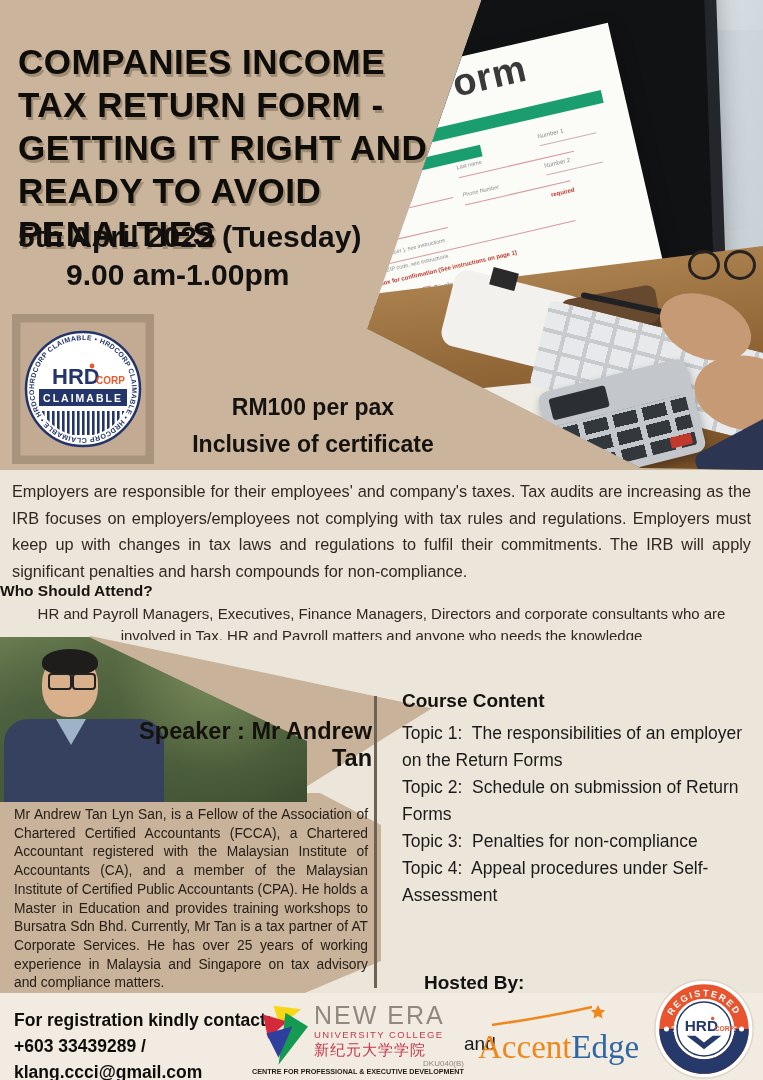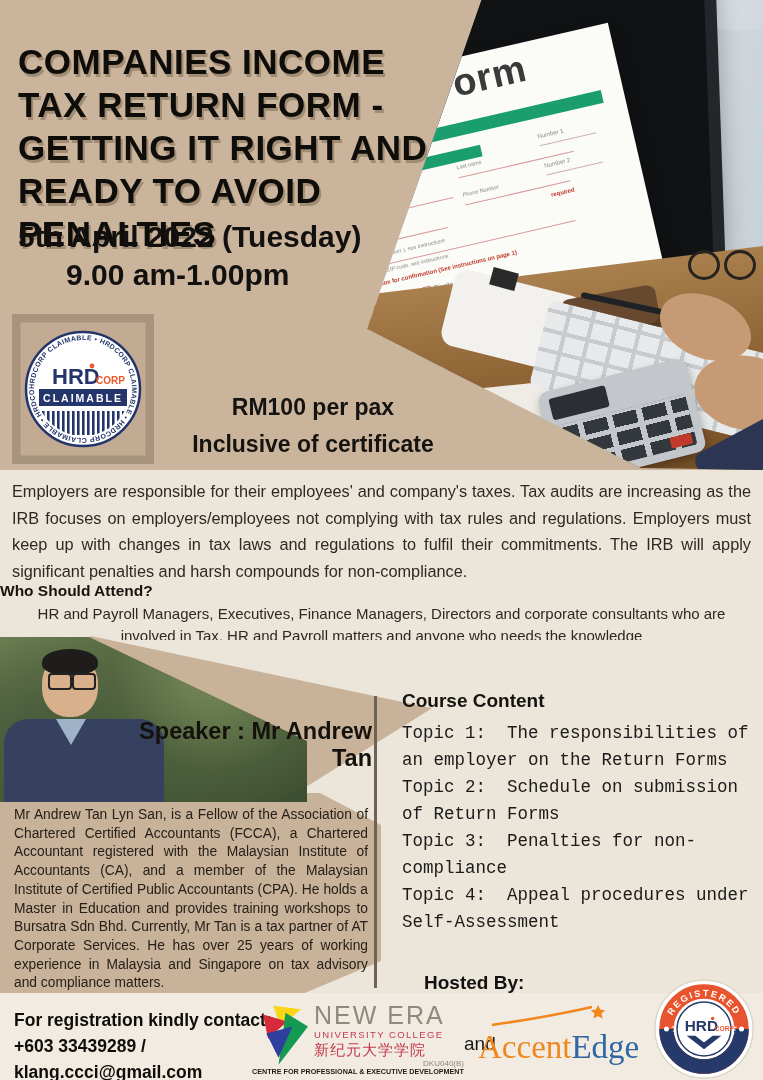--- a/index.html
+++ b/index.html
@@ -93,21 +93,21 @@
   .sp-shirt{position:absolute;left:4px;top:82px;width:160px;height:86px;background:#36415f;border-radius:24px 24px 0 0;}
   .sp-collar{position:absolute;left:56px;top:82px;width:30px;height:26px;background:#9fb3c8;
     clip-path:polygon(0 0,100% 0,50% 100%);}
   .sp-divider{position:absolute;left:374px;top:56px;width:3px;height:292px;background:#6f6154;}
   .sp-heading{position:absolute;left:108px;top:78px;width:264px;text-align:right;
     font-size:23.5px;font-weight:bold;color:#15120d;}
   .sp-bio{position:absolute;left:14px;top:166px;width:354px;font-size:13.8px;line-height:18.7px;
     text-align:justify;color:#262019;}
   .course-block{position:absolute;left:402px;top:50px;width:352px;color:#1b1b1b;}
   .course-heading{font-size:19px;font-weight:bold;margin-bottom:8px;color:#15130f;}
-  .course-topic{font-size:17.5px;line-height:27px;white-space:pre-wrap;font-family:Liberation Mono, monospace;}
+  .course-topic{font-size:17.5px;line-height:27px;white-space:pre-wrap;}
   .hosted-label{position:absolute;left:424px;top:332px;font-size:19px;font-weight:bold;color:#111;}
 
   
   .footer{position:absolute;left:0;top:993px;width:763px;height:87px;background:#f1ebe1;}
   .contact{position:absolute;left:14px;top:14px;font-size:17.5px;line-height:26px;font-weight:bold;color:#0f0d0a;}
   .ne-mark{position:absolute;left:256px;top:12px;}
   .ne-text{position:absolute;left:314px;top:10px;width:150px;}
   .ne-name{font-size:25px;color:#908a7d;letter-spacing:2px;line-height:25px;}
   .ne-sub{font-size:9.5px;color:#c4394b;letter-spacing:1.4px;line-height:13px;}
   .ne-cn{font-size:15px;color:#c4394b;letter-spacing:1px;line-height:18px;font-family:"DejaVu Sans",sans-serif;}

